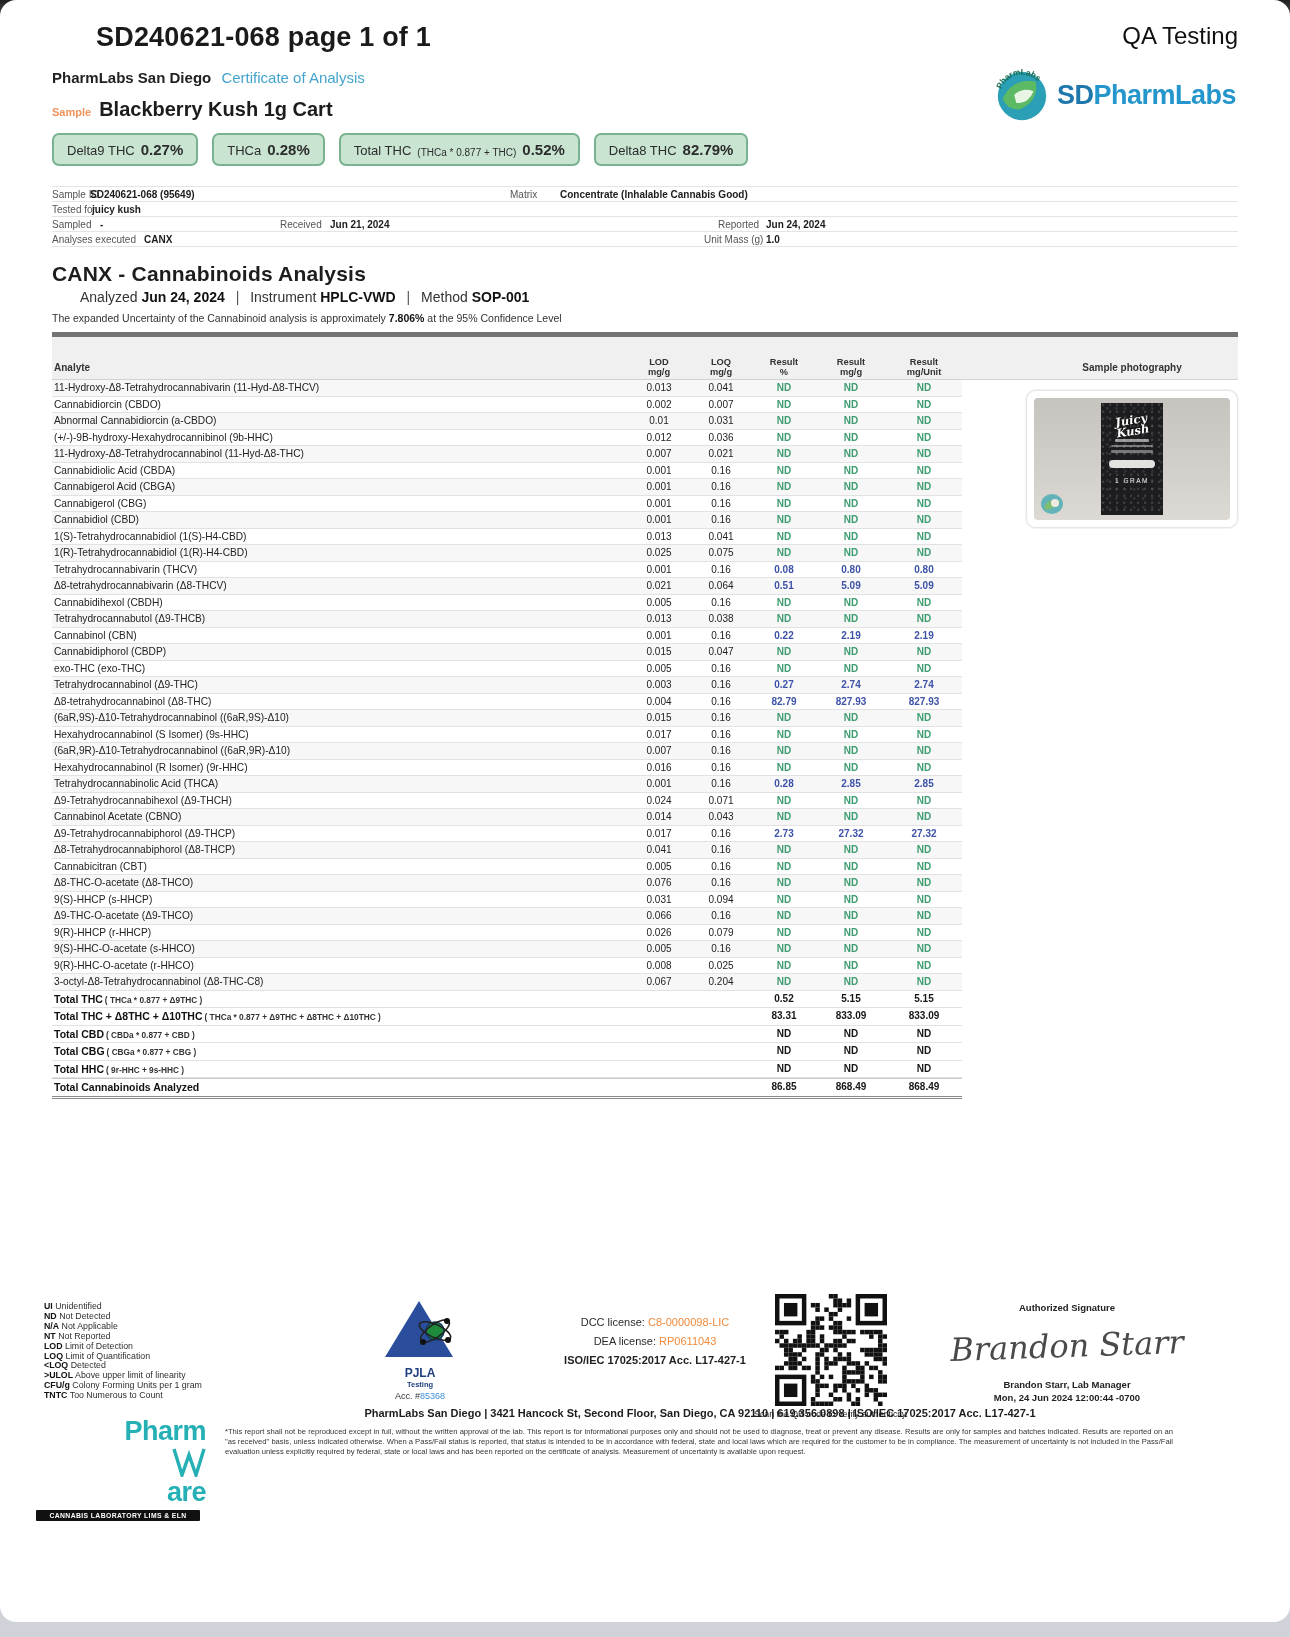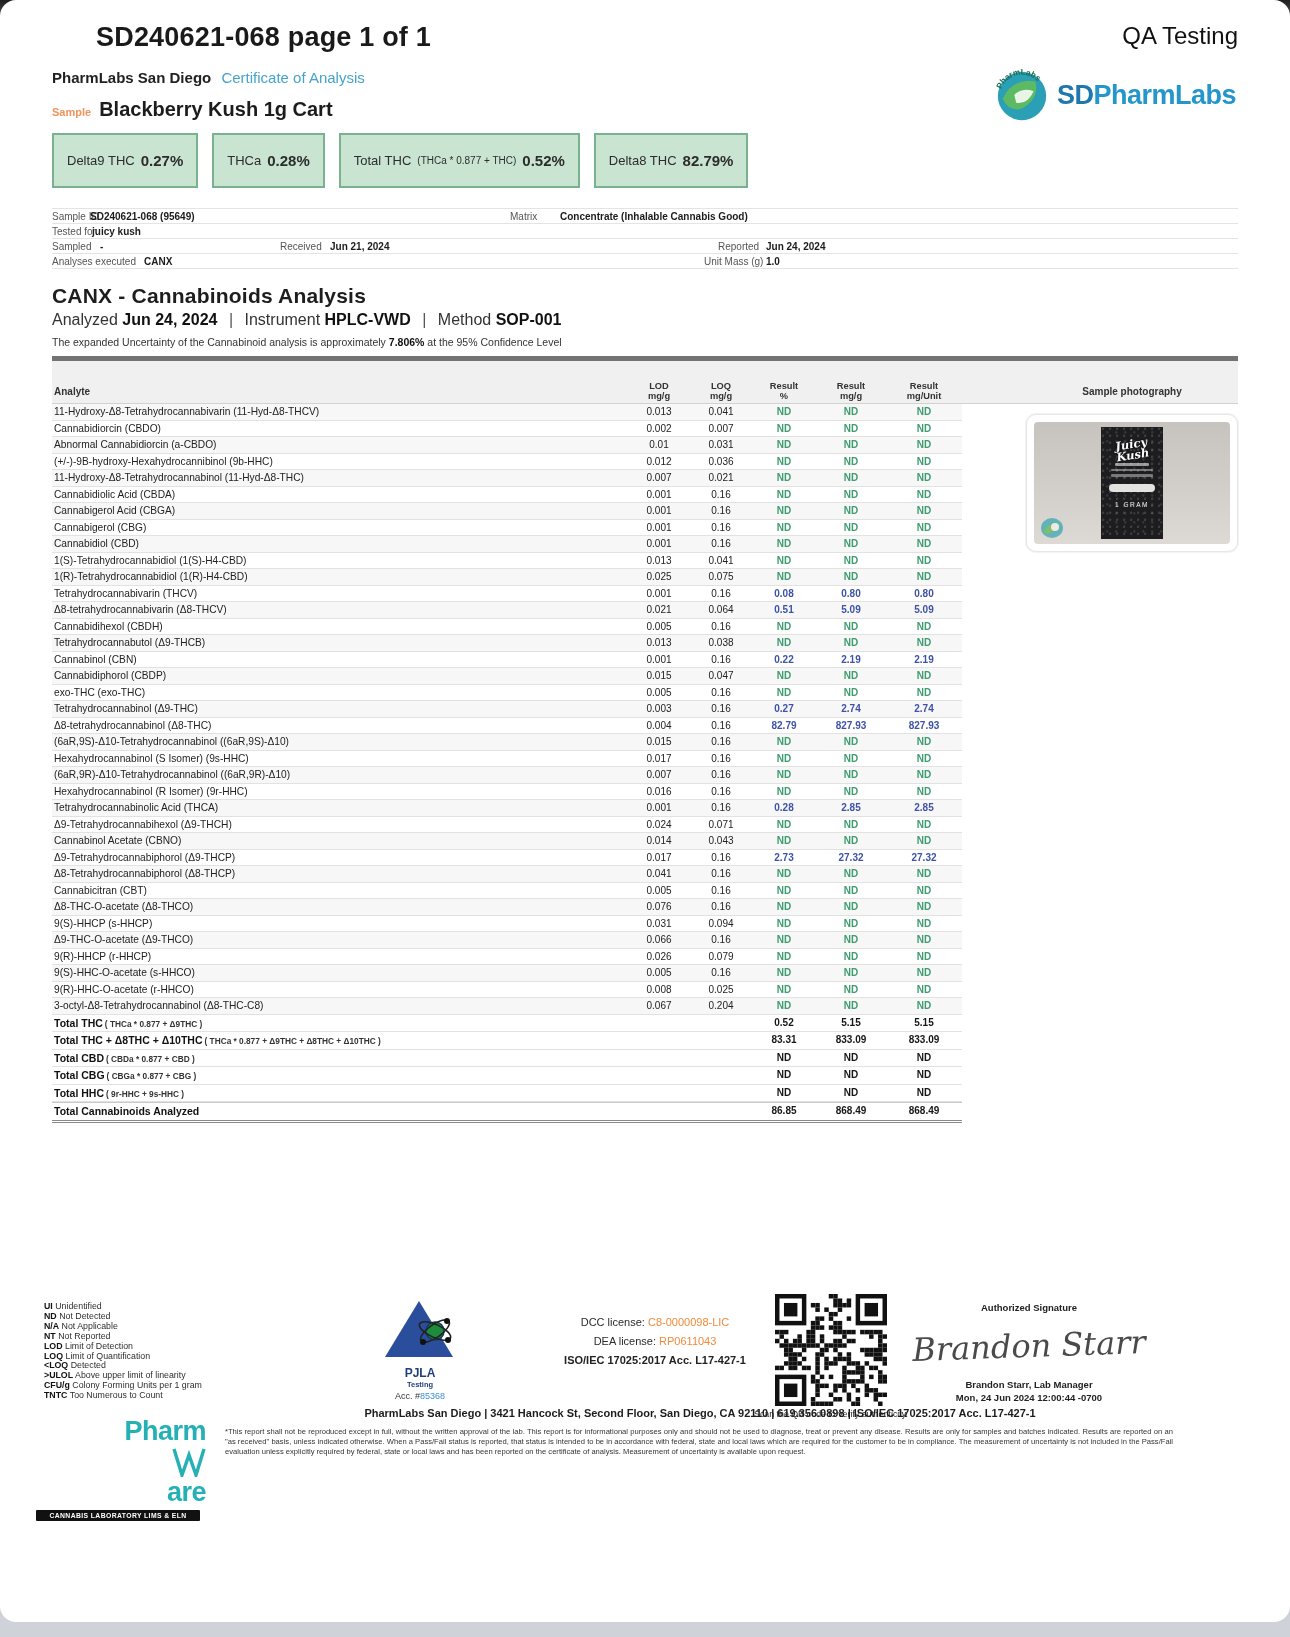--- a/index.html
+++ b/index.html
@@ -27,40 +27,40 @@
   .sample-name{font-size:20px;font-weight:bold;color:#1c1c1c;}
 
   
   .logo-wrap{position:absolute;right:54px;top:66px;display:flex;align-items:center;gap:6px;}
   .logo-text{font-size:27px;font-weight:bold;color:#2496cc;letter-spacing:-.5px;}
   .logo-text .sd{color:#1e78ab;}
 
   
   .badges{margin-top:12px;display:flex;gap:14px;}
   .badge{
-    background:#c9e5d2;border:2px solid #79b28e;border-radius:0;
-    padding:17px 13px;font-size:13px;color:#2c2c2c;display:inline-flex;align-items:center;gap:6px;
+    background:#c9e5d2;border:2px solid #79b28e;border-radius:7px;
+    padding:6px 13px;font-size:13px;color:#2c2c2c;display:inline-flex;align-items:flex-end;gap:6px;
   }
   .badge .bs{font-size:10px;}
   .badge .bv{font-weight:bold;font-size:15px;}
 
   
   .info{margin-top:20px;font-size:10px;color:#555;}
   .irow{position:relative;height:14px;border-bottom:1px solid #e4e4e4;}
   .irow:first-child{border-top:1px solid #e4e4e4;}
   .irow span{position:absolute;top:2px;white-space:nowrap;}
   .ival{font-weight:bold;color:#1b1b1b;}
   .p0{left:0;} .p38{left:38px;} .p40{left:40px;} .p48{left:48px;} .p92{left:92px;}
   .p228{left:228px;} .p278{left:278px;}
   .p458{left:458px;} .p492{left:508px;}
   .p652{left:652px;} .p666{left:666px;} .p714{left:714px;}
 
   
   .canx-title{margin-top:15px;font-size:21px;font-weight:bold;color:#1d1d1d;letter-spacing:.2px;}
-  .meta{margin-top:3px;font-size:16px;color:#333;}
+  .meta{margin-top:3px;font-size:14px;color:#333;margin-left:28px;}
   .meta b{color:#111;}
   .meta .sep{margin:0 7px;color:#555;}
   .uncert{margin-top:7px;font-size:10.5px;color:#333;}
   .uncert b{color:#111;}
 
   
   .tbl{margin-top:8px;}
   .band{
     display:grid;grid-template-columns:576px 62px 62px 64px 70px 76px 1fr;
     background:#f0f0f0;border-top:5px solid #737373;border-bottom:1px solid #d2d2d2;
@@ -113,21 +113,21 @@
   .pjla-sub{font-size:7.5px;font-weight:bold;color:#1f3f7d;}
   .pjla-acc{font-size:9px;color:#333;margin-top:2px;}
   .pjla-acc b{font-weight:normal;color:#3d8fd6;}
   .licenses{position:absolute;left:520px;top:1316px;width:270px;text-align:center;font-size:11px;color:#2b2b2b;}
   .licenses div{margin-bottom:7px;}
   .lic-val{color:#f08a3c;}
   .iso-line{font-weight:bold;color:#222;}
   .qr-block{position:absolute;left:736px;top:1294px;width:190px;text-align:center;}
   .qr-svg{width:112px;height:112px;display:block;margin:0 auto;}
   .qr-caption{font-size:8.8px;color:#222;margin-top:3px;text-align:center;}
-  .sig-block{position:absolute;left:864px;top:1302px;width:330px;text-align:center;}
+  .sig-block{position:absolute;left:902px;top:1302px;width:330px;text-align:center;}
   .sig-title{font-size:9.5px;font-weight:bold;color:#222;}
   .sig-script{font-family:"DejaVu Serif",serif;font-style:italic;font-size:32px;color:#4a4a4a;
     margin-top:14px;transform:rotate(-2deg);}
   .sig-name{font-size:9.5px;font-weight:bold;color:#222;margin-top:14px;}
   .sig-date{font-size:9.5px;font-weight:bold;color:#222;margin-top:2px;}
   .address{position:absolute;left:225px;top:1407px;width:950px;text-align:center;
     font-size:11px;font-weight:bold;color:#1c1c1c;}
   .disclaimer{position:absolute;left:225px;top:1427px;width:948px;font-size:7.6px;
     line-height:1.3;color:#333;text-align:justify;}
   .pharmware{position:absolute;left:36px;top:1416px;width:170px;}

